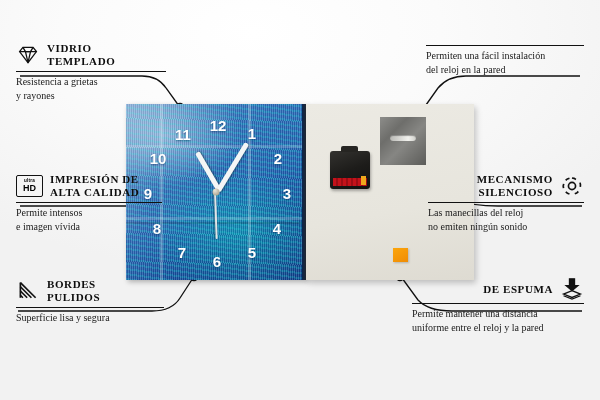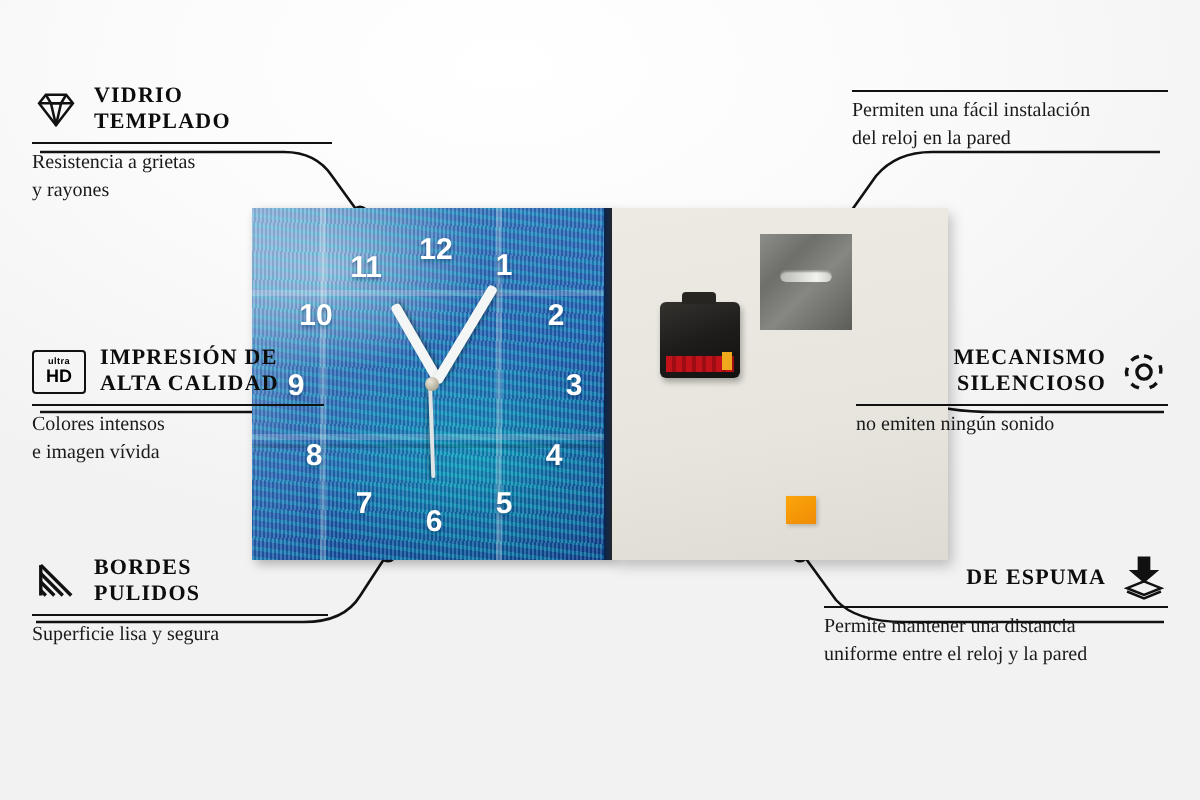--- a/index.html
+++ b/index.html
@@ -205,21 +205,21 @@
         <span class="u">ultra</span>
         <span class="h">HD</span>
       </span>
       <div>
         <div class="f-title">IMPRESIÓN DE</div>
         <div class="f-title">ALTA CALIDAD</div>
       </div>
     </div>
     <div class="rule"></div>
     <div class="f-desc">
-      <div>Colores intensos</div>
+      <div>Permite intensos</div>
       <div>e imagen vívida</div>
     </div>
   </div>
 
   <div class="feature left" style="left:16px;top:278px;width:148px">
     <div class="f-head">
       <span class="icon">
         <svg viewBox="0 0 28 26">
             <g stroke="#111" stroke-width="2" fill="none">
           <path d="M5 3 L5 21"></path>
@@ -260,20 +260,21 @@
             <g fill="none" stroke="#111" stroke-width="2">
           <path d="M14 3.5 L16.5 4 L18.6 5.3 M23.5 9 L24 11.5 L23.8 14 M21.5 19.5 L19.5 21.3 L17.3 22.2
                    M11 22.4 L8.6 21.6 L6.6 20 M4 15.5 L3.6 13 L4.2 10.5 M6.5 6.2 L8.6 4.6 L11 3.8"></path>
           <circle cx="14" cy="13" r="4.2"></circle>
         </g>
           </svg>
       </span>
     </div>
     <div class="rule"></div>
     <div class="f-desc">
+      <div>Las manecillas del reloj</div>
       <div>no emiten ningún sonido</div>
     </div>
   </div>
 
   <div class="feature right" style="right:16px;top:278px;width:172px">
     <div class="f-head">
       <div>
         <div class="f-title">DE ESPUMA</div>
       </div>
       <span class="icon">

